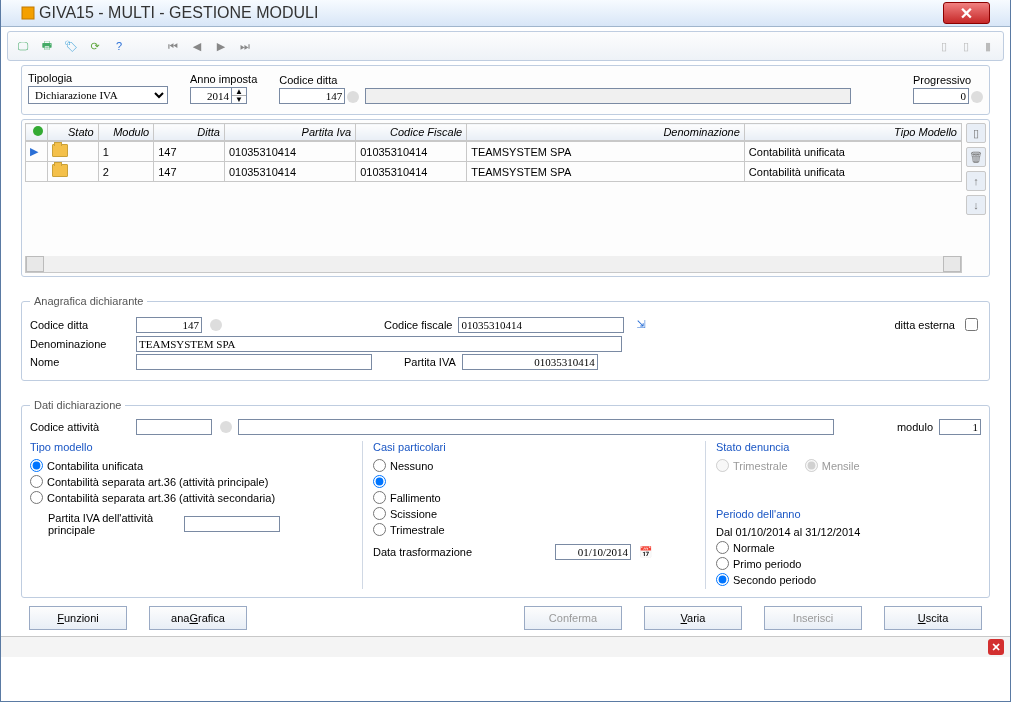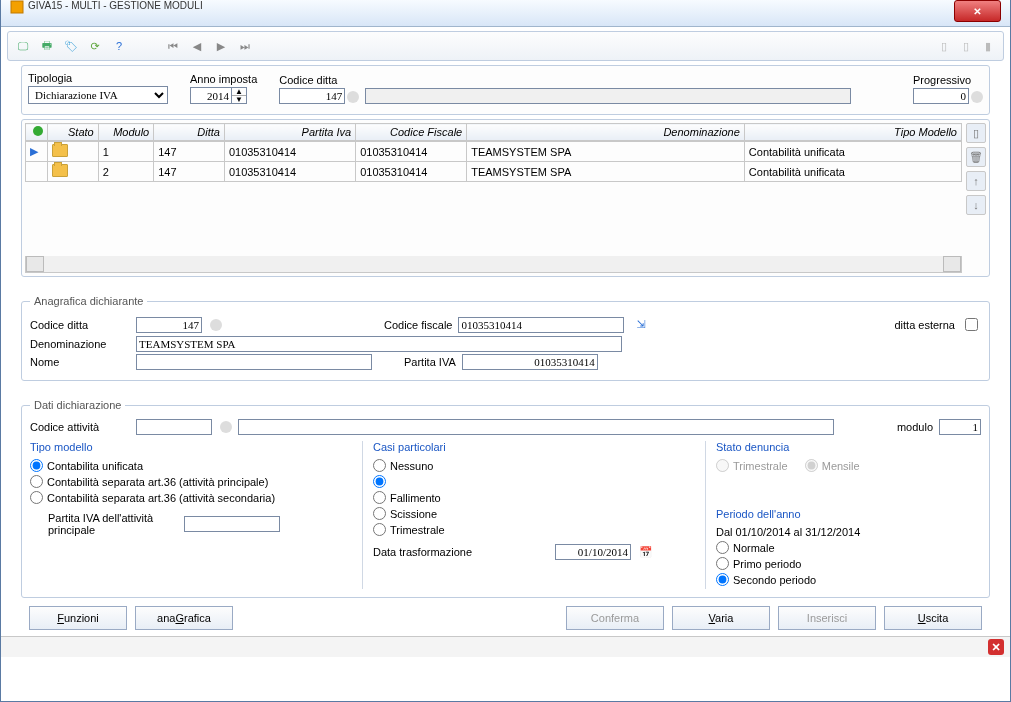--- a/index.html
+++ b/index.html
@@ -1,18 +1,18 @@
 <!DOCTYPE html>
 <html><head>
 <meta charset="utf-8">
 <style>
 html,body{margin:0;padding:0;font-family:Tahoma,Arial,sans-serif;font-size:11px;color:#000;background:#e8e8e8;}
 .window{width:1011px;height:702px;position:relative;background:#fff;border:1px solid #5a7aa3;border-top:none;box-sizing:border-box;}
 
-.titlebar{height:26px;background:linear-gradient(#f7fbff,#d8e6f7);border-bottom:1px solid #a0b5cc;display:flex;align-items:flex-start;padding:0 9px;font-size:10px;color:#333;}
+.titlebar{height:26px;background:linear-gradient(#f7fbff,#d8e6f7);border-bottom:1px solid #a0b5cc;display:flex;align-items:center;padding:0 20px;font-size:16px;color:#333;}
 .titlebar svg{margin-right:4px;}
 .titlebar-buttons{margin-left:auto;display:flex;}
 .close-btn{width:45px;height:20px;background:linear-gradient(#f08080,#c62828);border:1px solid #8b0000;border-radius:3px;display:flex;align-items:center;justify-content:center;color:#fff;font-weight:bold;}
 
 .toolbar{height:28px;border:1px solid #bfcde0;margin:4px 6px 2px 6px;border-radius:3px;background:linear-gradient(#fdfdfd,#eef2f7);display:flex;align-items:center;padding:0 6px;gap:6px;}
 .toolbar .spacer{width:24px;}
 .toolbar .ico{width:18px;height:18px;display:flex;align-items:center;justify-content:center;color:#4a6;}
 .toolbar .nav{color:#888;}
 .toolbar-right{margin-left:auto;display:flex;gap:4px;}
 
@@ -44,21 +44,21 @@
 .row{display:flex;align-items:center;gap:6px;margin:2px 0;}
 .lbl{width:100px;}
 .cols{display:flex;gap:8px;margin-top:6px;}
 .col{flex:1;border-left:1px solid #d0d8e4;padding-left:10px;}
 .col:first-child{border-left:none;padding-left:0;}
 .grp-title{color:#1a56c4;margin-bottom:6px;}
 .radio-row{display:flex;align-items:center;gap:4px;margin:3px 0;}
 .radio-row input{margin:0;}
 .indent{margin-left:18px;margin-top:8px;}
 
-.footer{display:flex;gap:8px;padding:4px 8px;align-items:center;}
+.footer{display:flex;gap:22px;padding:4px 8px;align-items:center;}
 .footer .btn{min-width:76px;height:22px;border:1px solid #9aaac4;background:linear-gradient(#fdfdfd,#e8eef6);display:flex;align-items:center;justify-content:center;padding:0 10px;}
 .footer .btn.disabled{color:#9a9a9a;}
 .footer .btn u{text-decoration:underline;}
 .footer-spacer{flex:1;}
 .statusbar{height:20px;border-top:1px solid #c8c8c8;background:#f4f4f4;display:flex;justify-content:flex-end;align-items:center;padding:0 6px;}
 .statusbar .err{width:16px;height:16px;background:#d32f2f;border-radius:3px;color:#fff;display:flex;align-items:center;justify-content:center;font-weight:bold;}
 .folder-ico{display:inline-block;width:14px;height:11px;background:#f4c04a;border:1px solid #caa13a;border-radius:1px;position:relative;}
 .folder-ico:before{content:"";position:absolute;top:-3px;left:1px;width:6px;height:3px;background:#f4c04a;border:1px solid #caa13a;border-bottom:none;}
 .dis{color:#9a9a9a;}
 </style>

